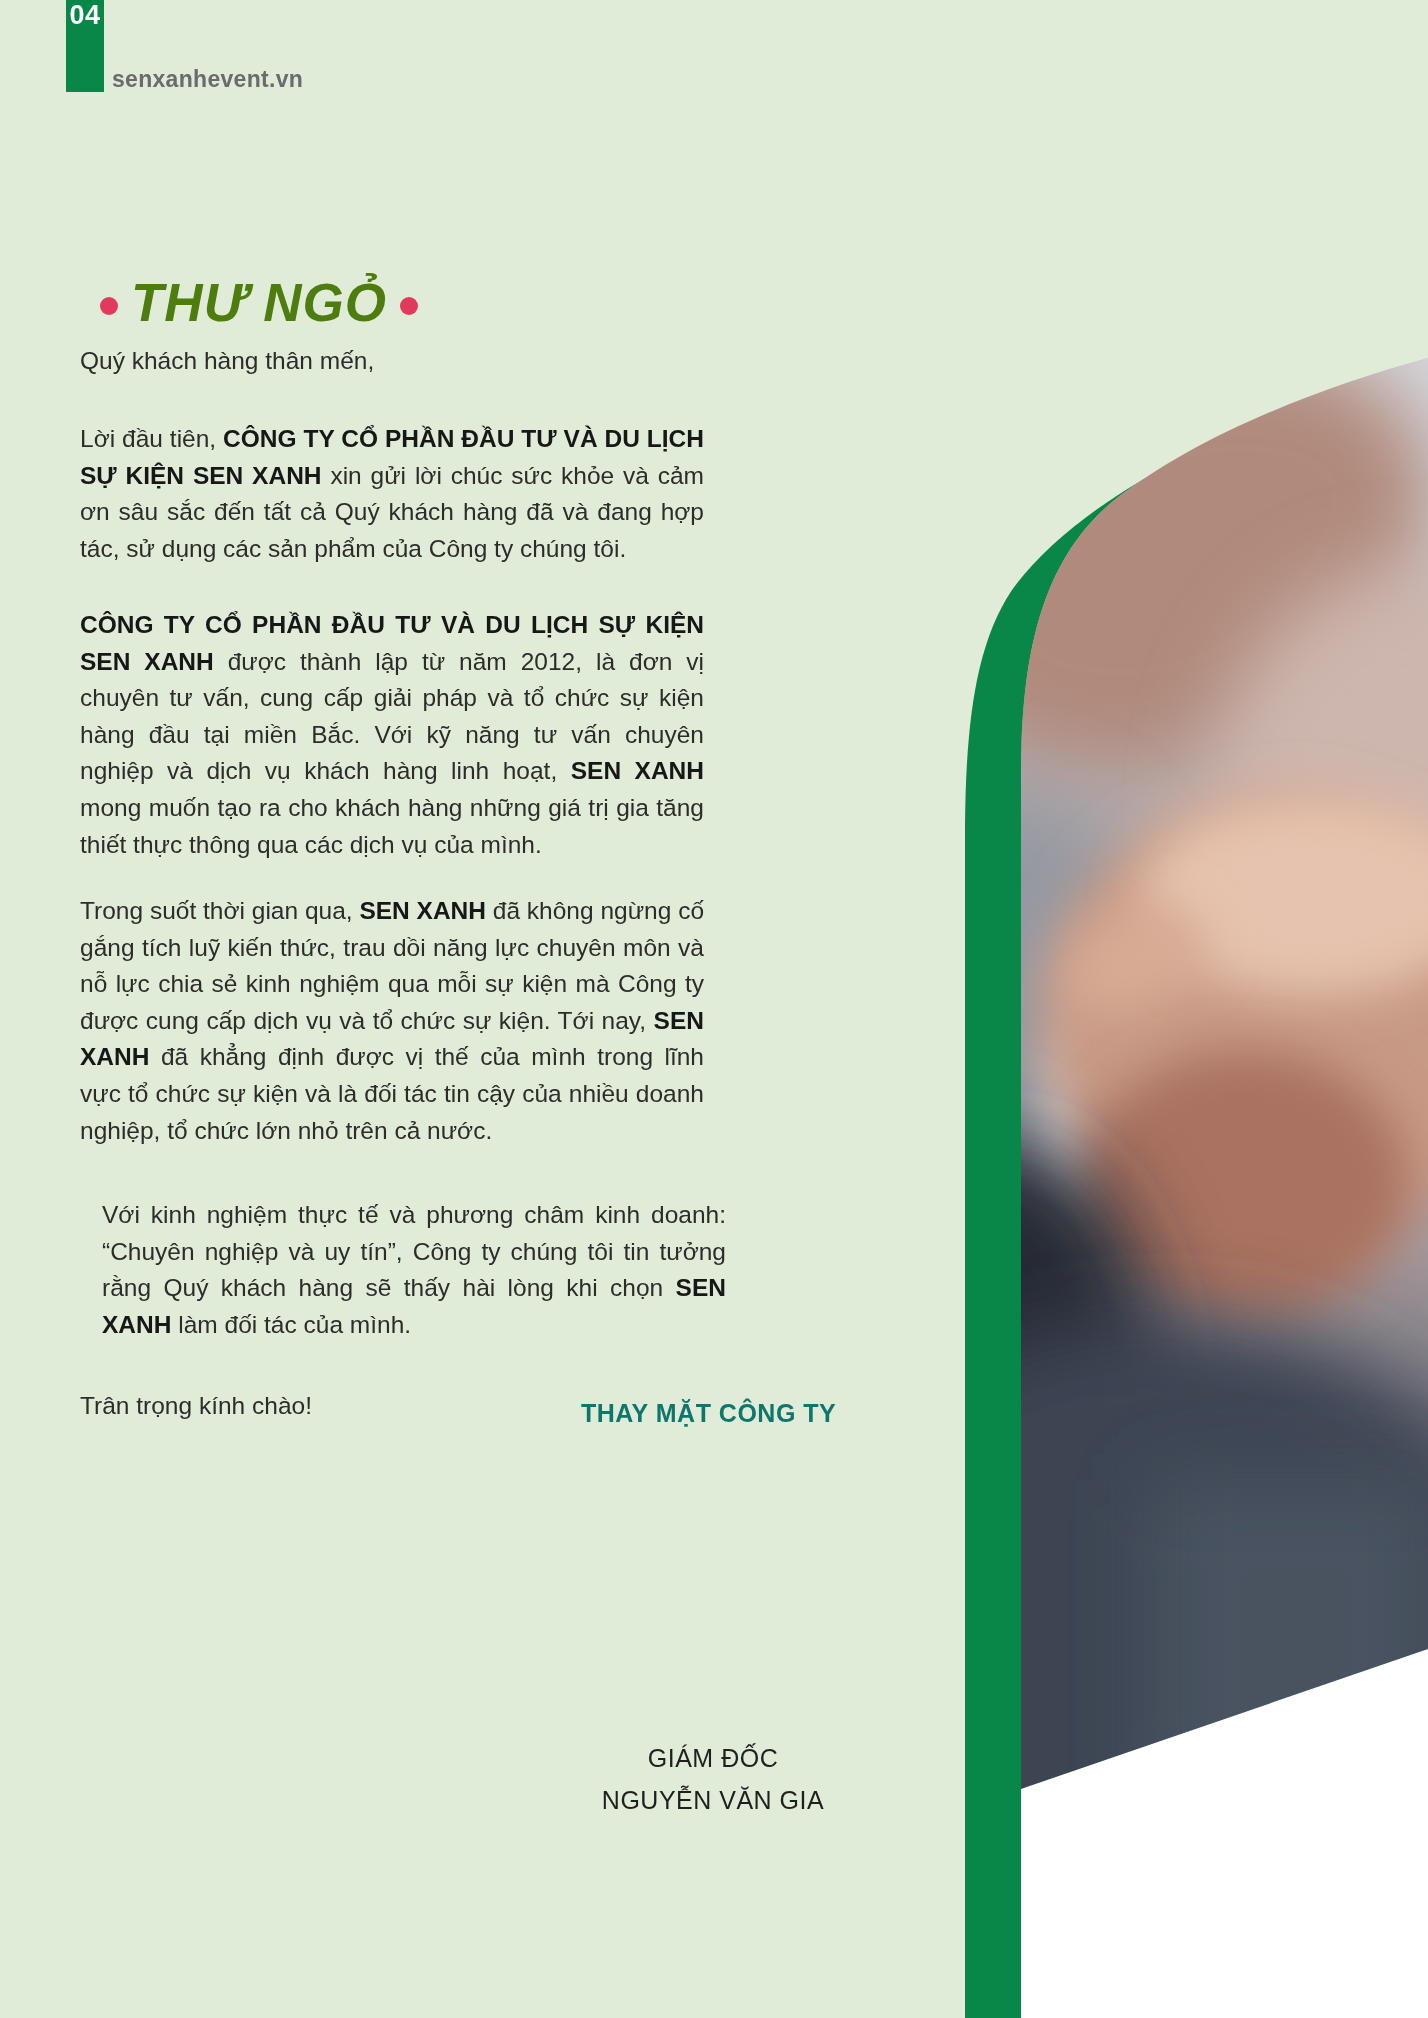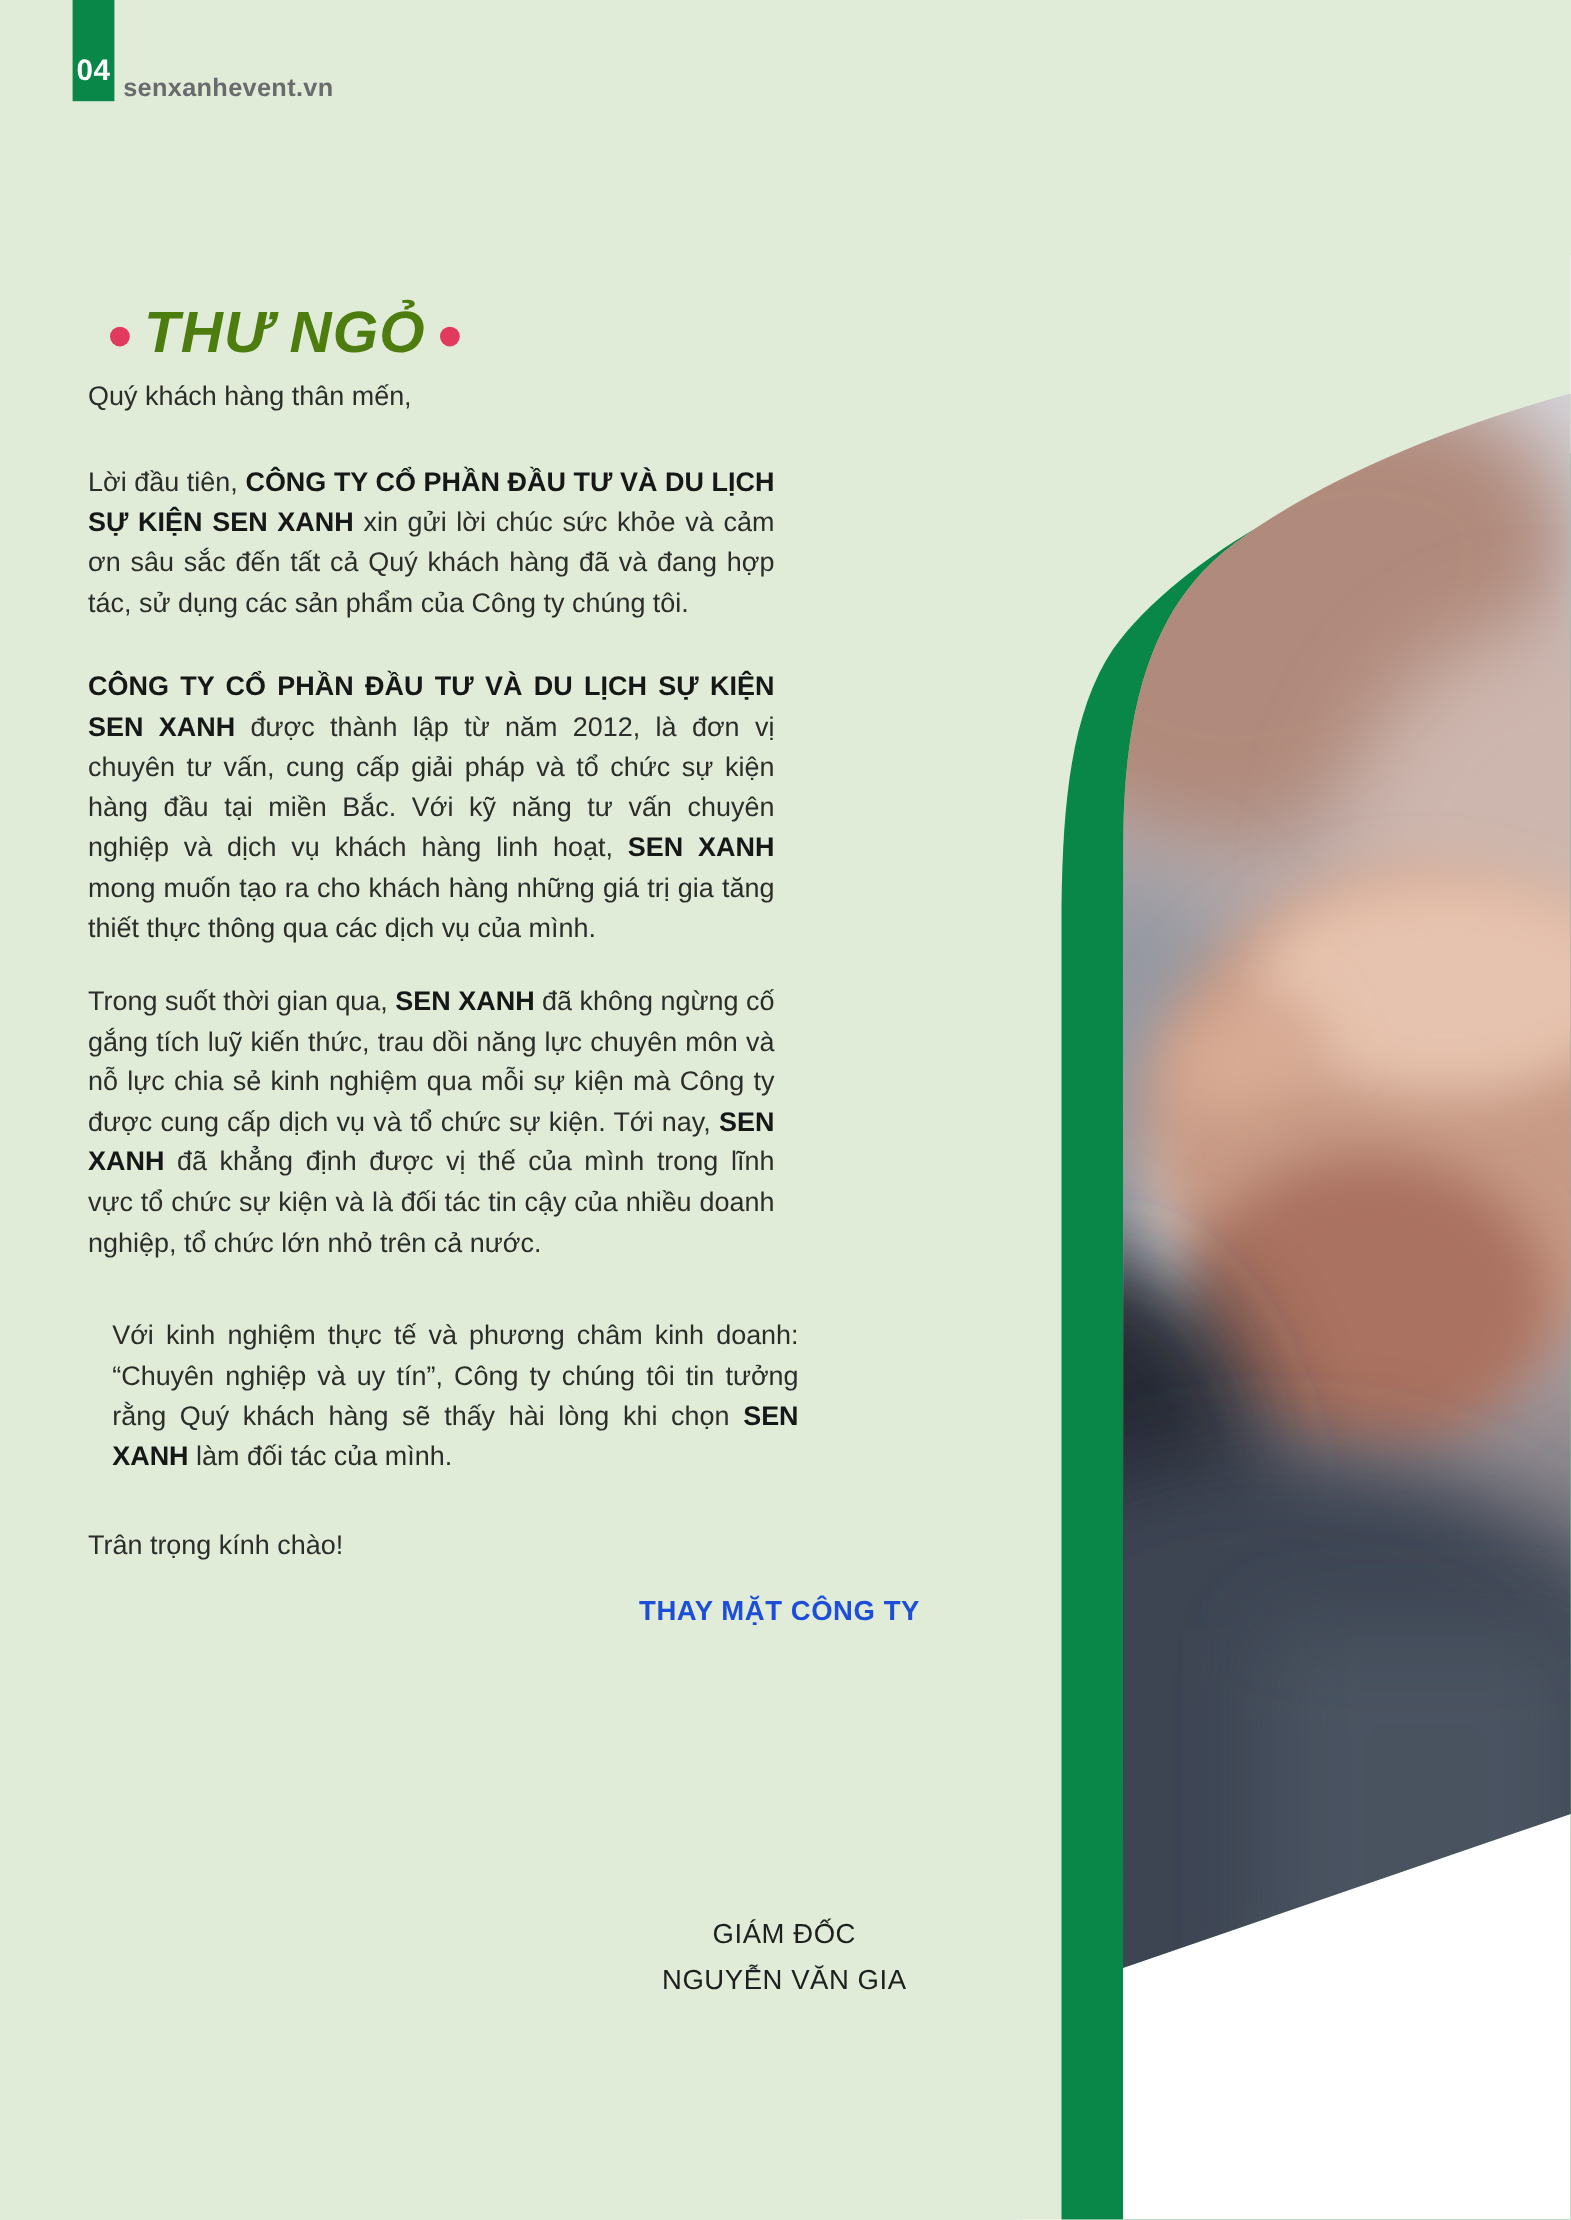--- a/index.html
+++ b/index.html
@@ -9,21 +9,21 @@
     font-family:"Liberation Sans", sans-serif;
     -webkit-font-smoothing:antialiased;
   }
   .page-bg{position:absolute;inset:0;background:#e0ecd8;z-index:0;}
   .art{position:absolute;inset:0;z-index:1;}
   .content{position:absolute;inset:0;z-index:2;}
 
   
   .page-tab{
     position:absolute;left:66px;top:0;width:38px;height:92px;
-    background:#088748;display:flex;align-items:flex-end;justify-content:center;
+    background:#088748;display:flex;align-items:flex-start;justify-content:center;
     padding-bottom:12px;box-sizing:border-box;
   }
   .page-tab span{color:#ffffff;font-size:27px;font-weight:bold;letter-spacing:0.5px;}
   .site-url{
     position:absolute;left:112px;top:66px;font-size:23px;font-weight:bold;
     color:#6a6b6d;letter-spacing:0.3px;
   }
 
   
   .title-row{position:absolute;left:100px;top:276px;display:flex;align-items:center;gap:13px;}
@@ -40,22 +40,22 @@
     position:absolute;left:80px;width:624px;font-size:24.5px;line-height:36.6px;
     color:#2c2d2b;text-align:justify;text-justify:inter-word;
   }
   .para b{font-weight:bold;color:#161717;}
   .p1{top:421px;}
   .p2{top:607px;}
   .p3{top:893px;}
   .p4{top:1197px;margin-left:22px;}
   .closing{position:absolute;left:80px;top:1392px;font-size:24.5px;color:#2c2d2b;}
   .behalf{
-    position:absolute;left:581px;top:1451px;font-size:25px;font-weight:bold;
-    color:#1d4ed8;letter-spacing:0.5px;white-space:nowrap;text-align:center;
+    position:absolute;left:581px;top:1399px;font-size:25px;font-weight:bold;
+    color:#0f766e;letter-spacing:0.5px;white-space:nowrap;text-align:center;
   }
   .signature{
     position:absolute;left:468px;top:1744px;width:490px;text-align:center;
     color:#1e1f1f;font-weight:normal;
   }
   .signature .sig-title{font-size:25px;letter-spacing:0.5px;}
   .signature .sig-name{font-size:25px;margin-top:13px;letter-spacing:0.5px;}
 </style>
 </head>
 <body>

